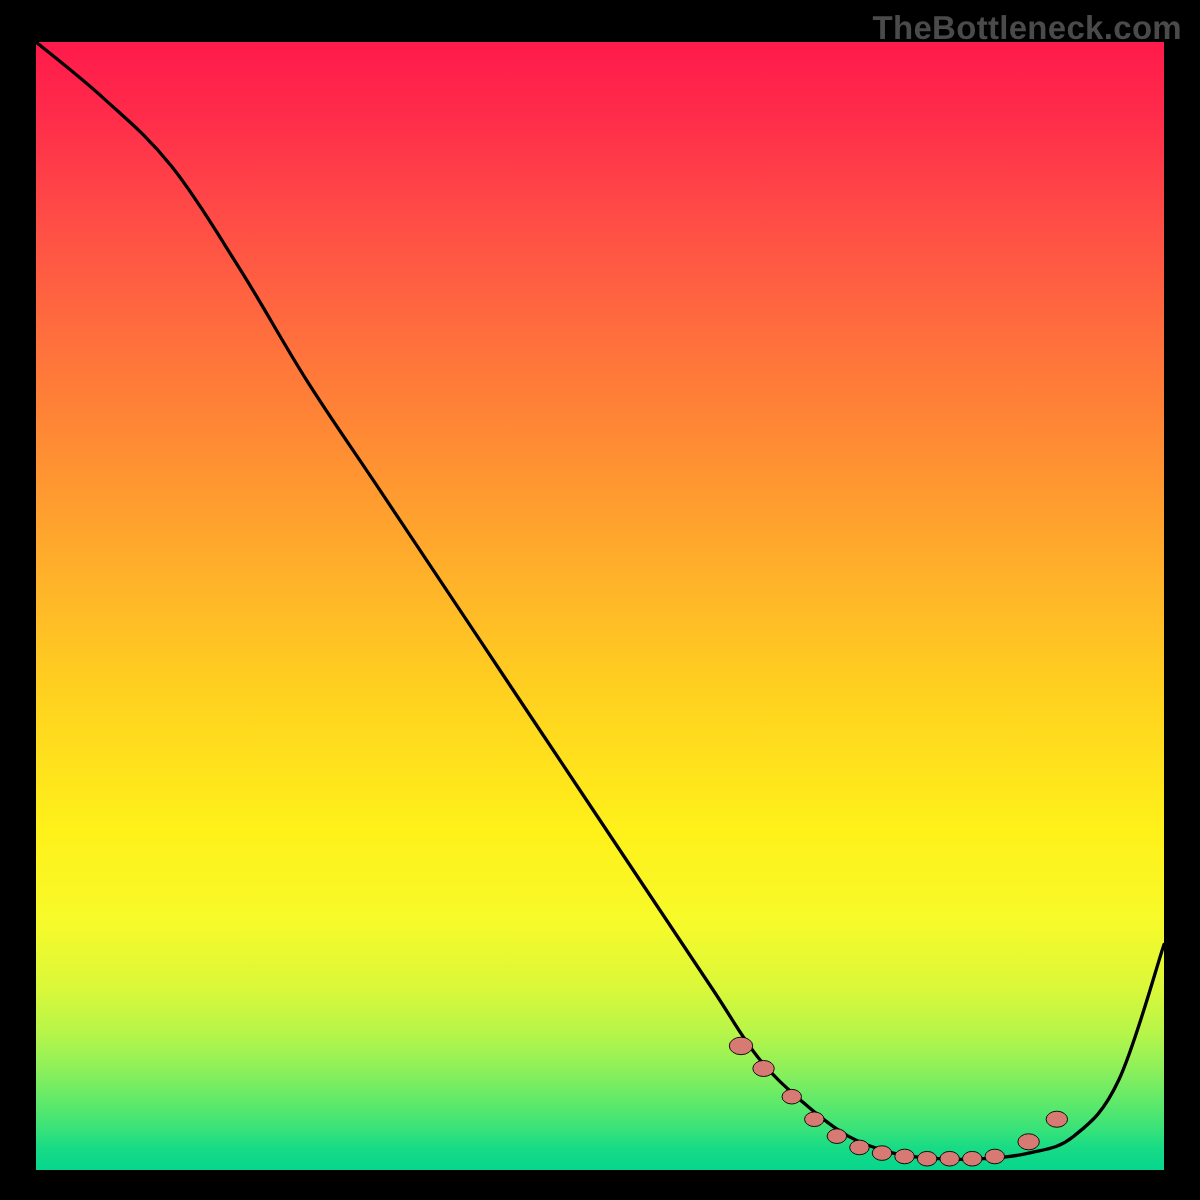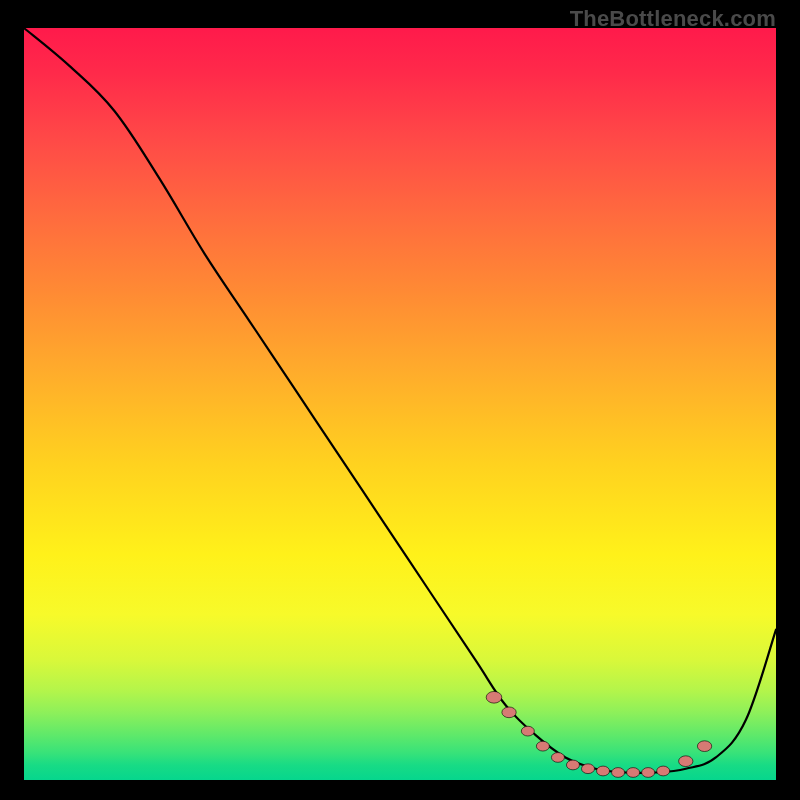--- a/index.html
+++ b/index.html
@@ -1,21 +1,21 @@
 <!DOCTYPE html>
 <html><head>
 <meta charset="utf-8">
 <style>
   * { margin: 0; padding: 0; box-sizing: border-box; }
   html, body { width: 800px; height: 800px; overflow: hidden; background: #000; }
   .container { position: relative; width: 800px; height: 800px; background: #000; }
   .watermark {
     position: absolute;
     top: 6px;
-    right: 24px;
+    right: 12px;
     font-family: Arial, Helvetica, sans-serif;
     font-size: 22px;
     font-weight: 600;
     color: #4a4a4a;
     letter-spacing: 0.2px;
   }
   .plot {
     position: absolute;
     left: 24px;
     top: 28px;

